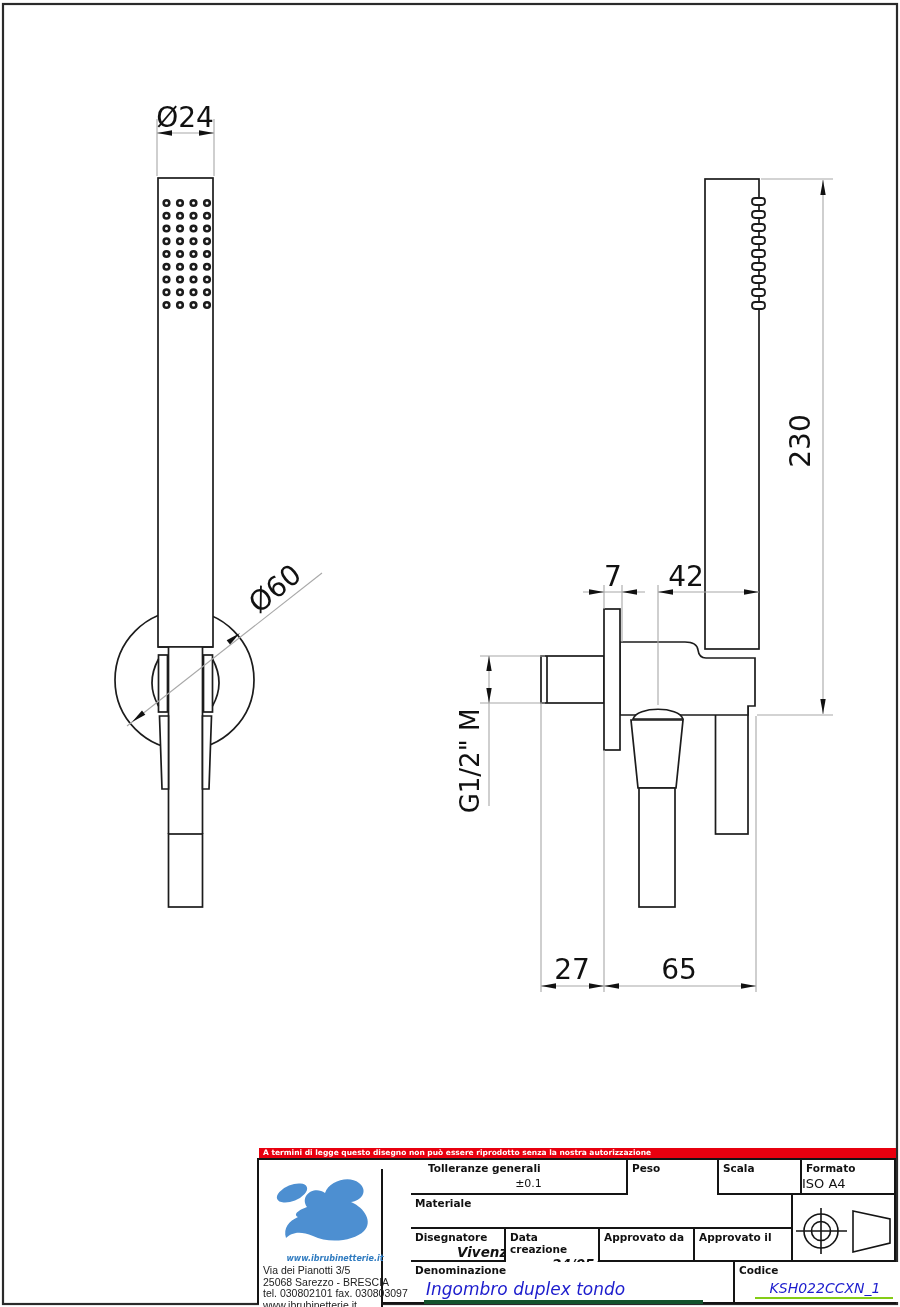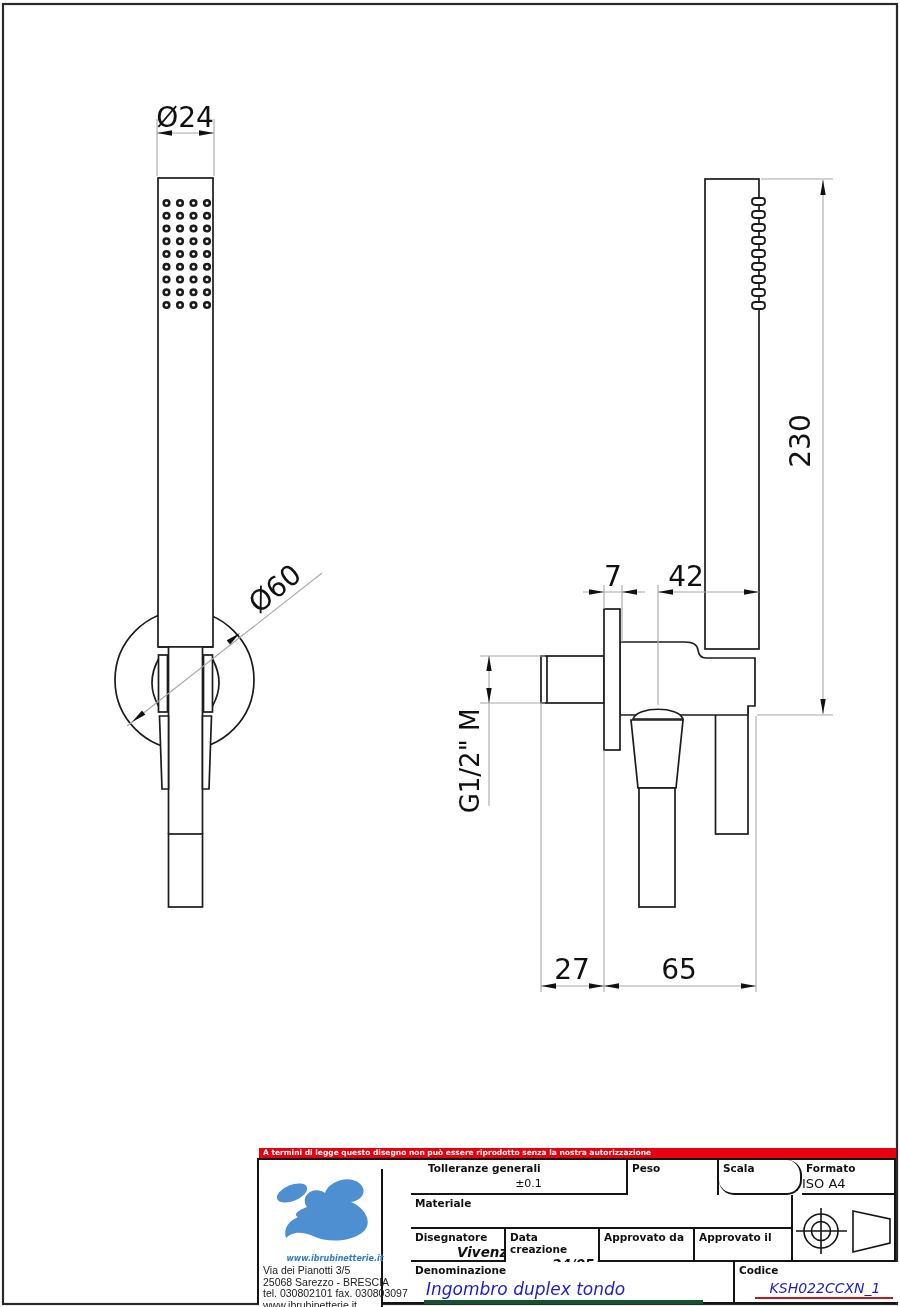--- a/index.html
+++ b/index.html
@@ -13,21 +13,21 @@
           border:2px solid #141414;box-sizing:border-box;background:#fff;}
   .cell{position:absolute;box-sizing:border-box;background:#fff;}
   .bR{border-right:2px solid #141414;} .bB{border-bottom:2px solid #141414;}
   .lbl{font-size:10.5px;font-weight:bold;color:#111;padding:2px 0 0 4px;}
   .val-tol{font-size:11px;color:#111;padding:3px 0 0 7px;text-align:center;}
   .val-iso{font-size:13px;color:#111;text-align:left;padding-top:2px;}
   .val-hand{font-size:13.5px;font-weight:bold;font-style:italic;color:#111;padding:1px 0 0 2px;margin-left:44px;}
   .val-blue{font-size:17px;font-style:italic;color:#1c1ccd;}
   .und-denom{display:inline-block;min-width:277px;border-bottom:4px solid #14532d;
              padding:3px 0 1px 2px;margin-left:13px;}
-  .und-cod{display:inline-block;min-width:136px;border-bottom:2px solid #b91c1c;
+  .und-cod{display:inline-block;min-width:136px;border-bottom:2px solid #84cc16;
            padding:4px 0 1px 2px;margin-left:20px;text-align:center;font-size:14px;font-style:italic;}
   .logo-caption{position:absolute;left:0;top:85px;width:152px;text-align:center;
                 font-size:8px;font-weight:bold;font-style:italic;color:#2f7bc0;}
   .addr{position:absolute;left:4px;top:96px;width:148px;font-family:"Liberation Sans",sans-serif;
         font-size:10.5px;line-height:11.5px;color:#222;white-space:nowrap;}
 </style>
 </head>
 <body>
 
 <div class="page">
@@ -173,21 +173,21 @@
     </div>
   </div>
 
   <div class="cell bR bB" style="left:152px;top:0;width:217px;height:35px;padding-left:13px;">
     <div class="lbl">Tolleranze generali</div>
     <div class="val-tol">±0.1</div>
   </div>
   <div class="cell bR bB" style="left:369px;top:0;width:91px;height:39px;">
     <div class="lbl">Peso</div>
   </div>
-  <div class="cell bR bB" style="left:460px;top:0;width:83px;height:35px;border-radius:15px;">
+  <div class="cell bR bB" style="left:460px;top:0;width:83px;height:35px;">
     <div class="lbl">Scala</div>
   </div>
   <div class="cell bB" style="left:543px;top:0;width:92px;height:35px;">
     <div class="lbl">Formato</div>
     <div class="val-iso">ISO A4</div>
   </div>
 
   <div class="cell bR bB" style="left:152px;top:35px;width:382px;height:34px;">
     <div class="lbl">Materiale</div>
   </div>

